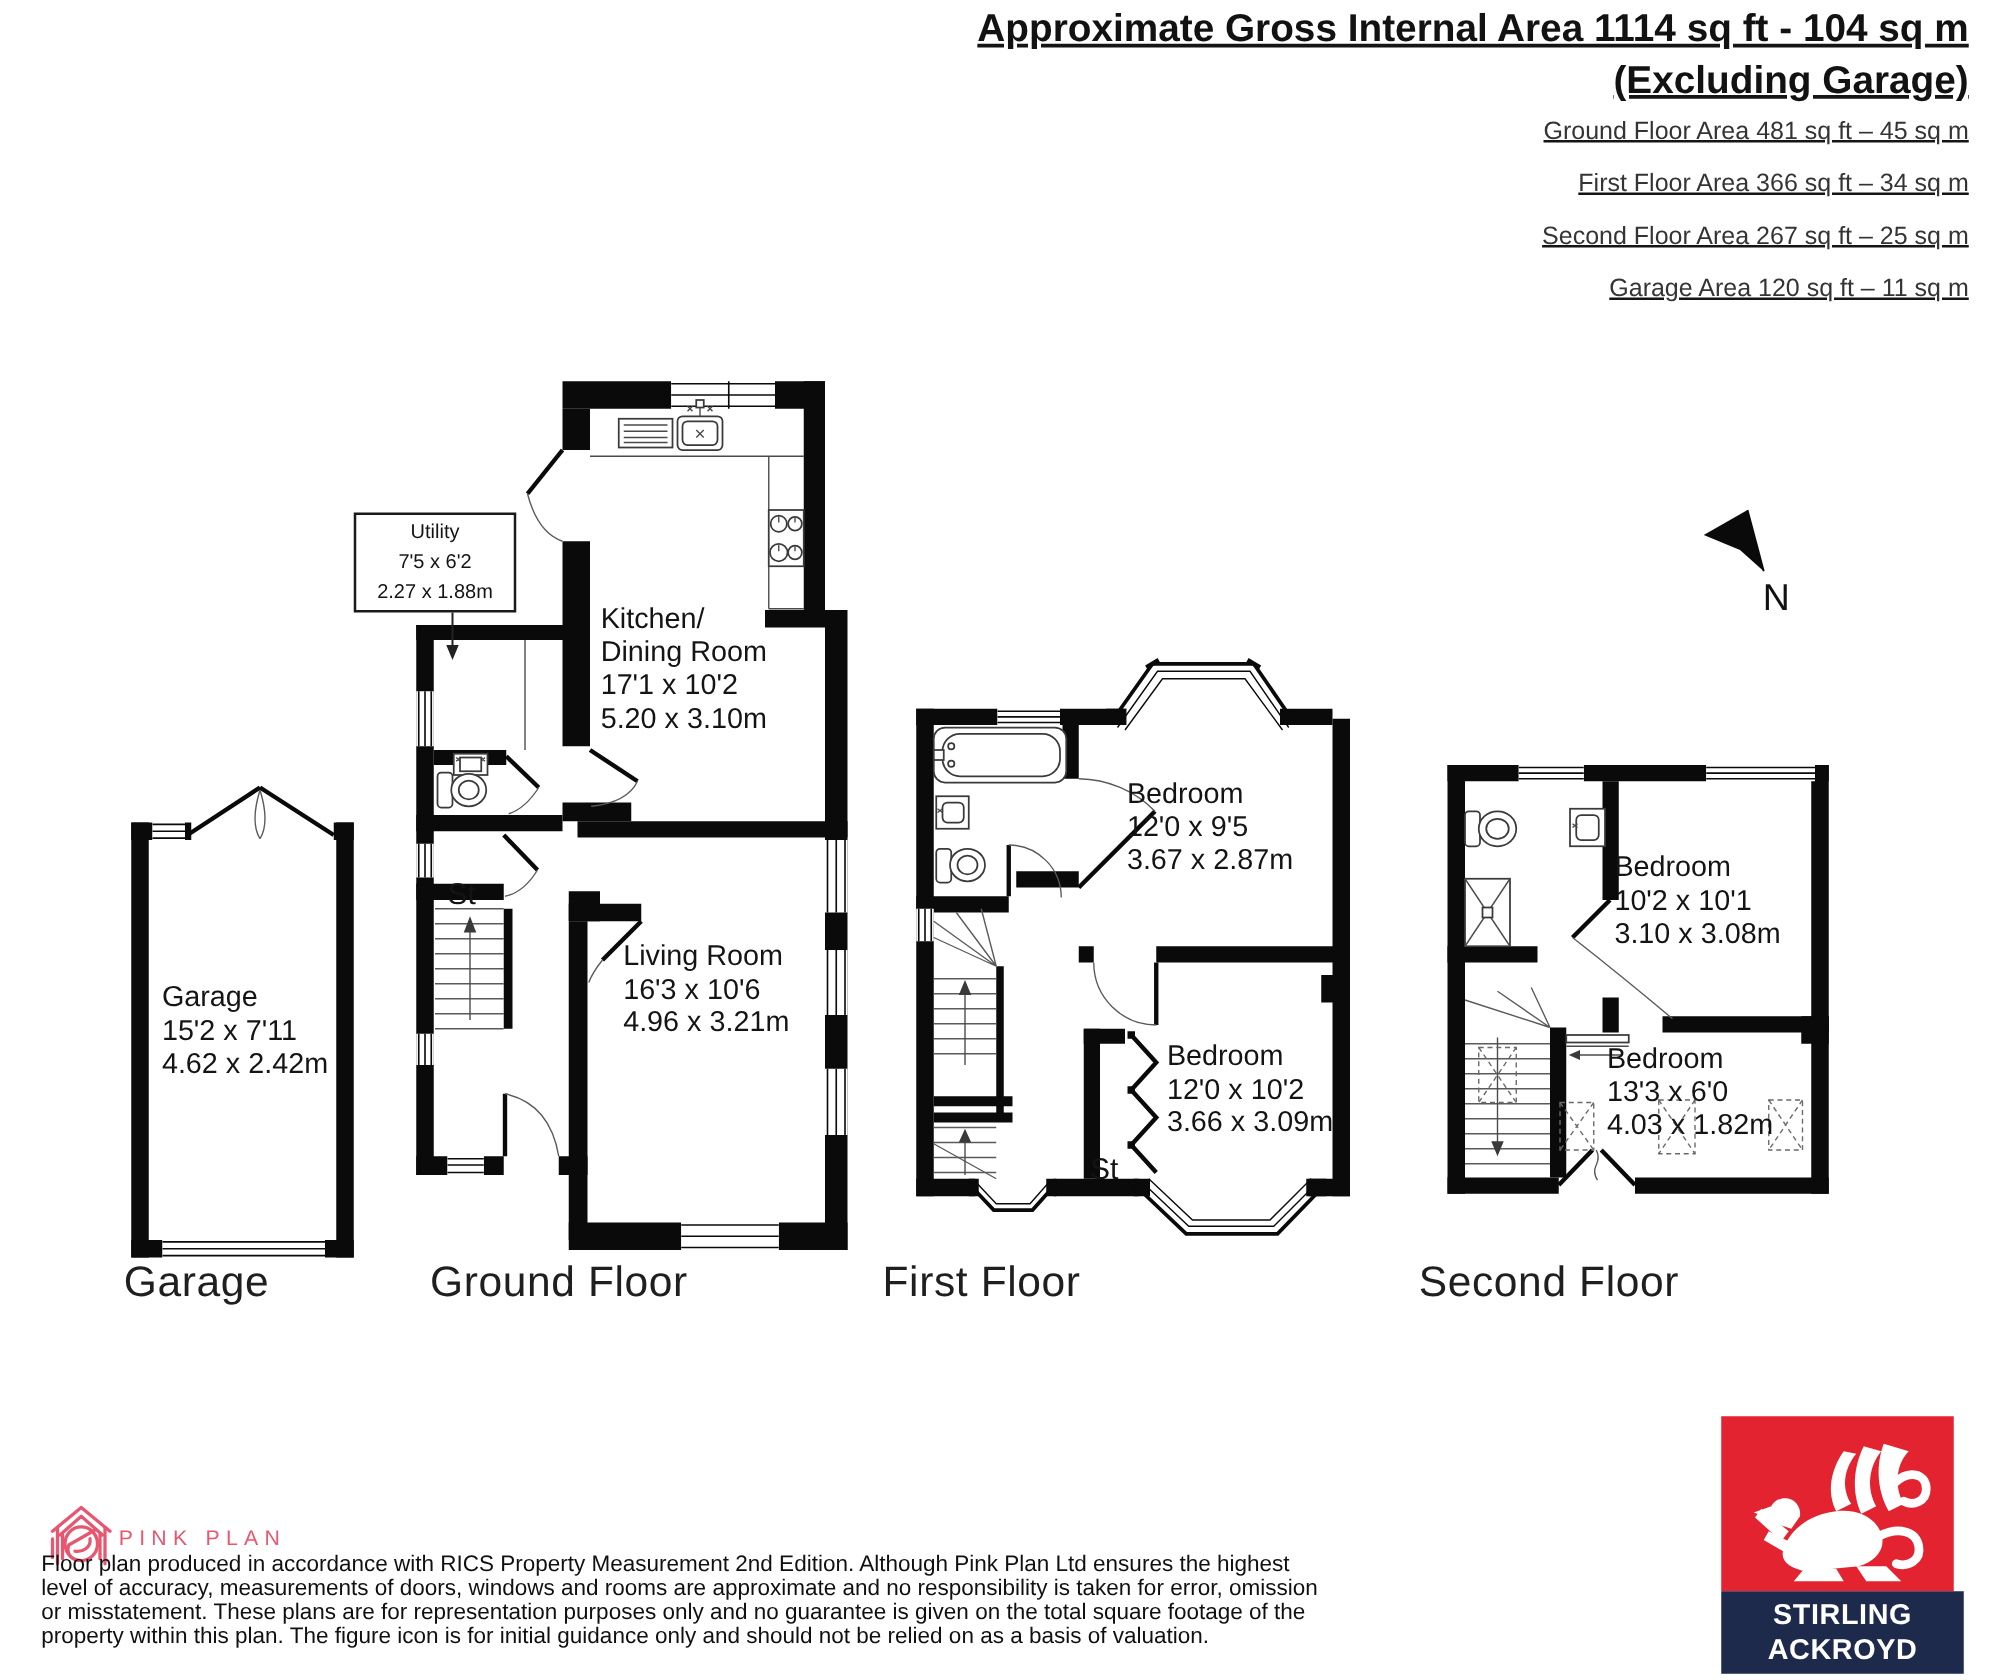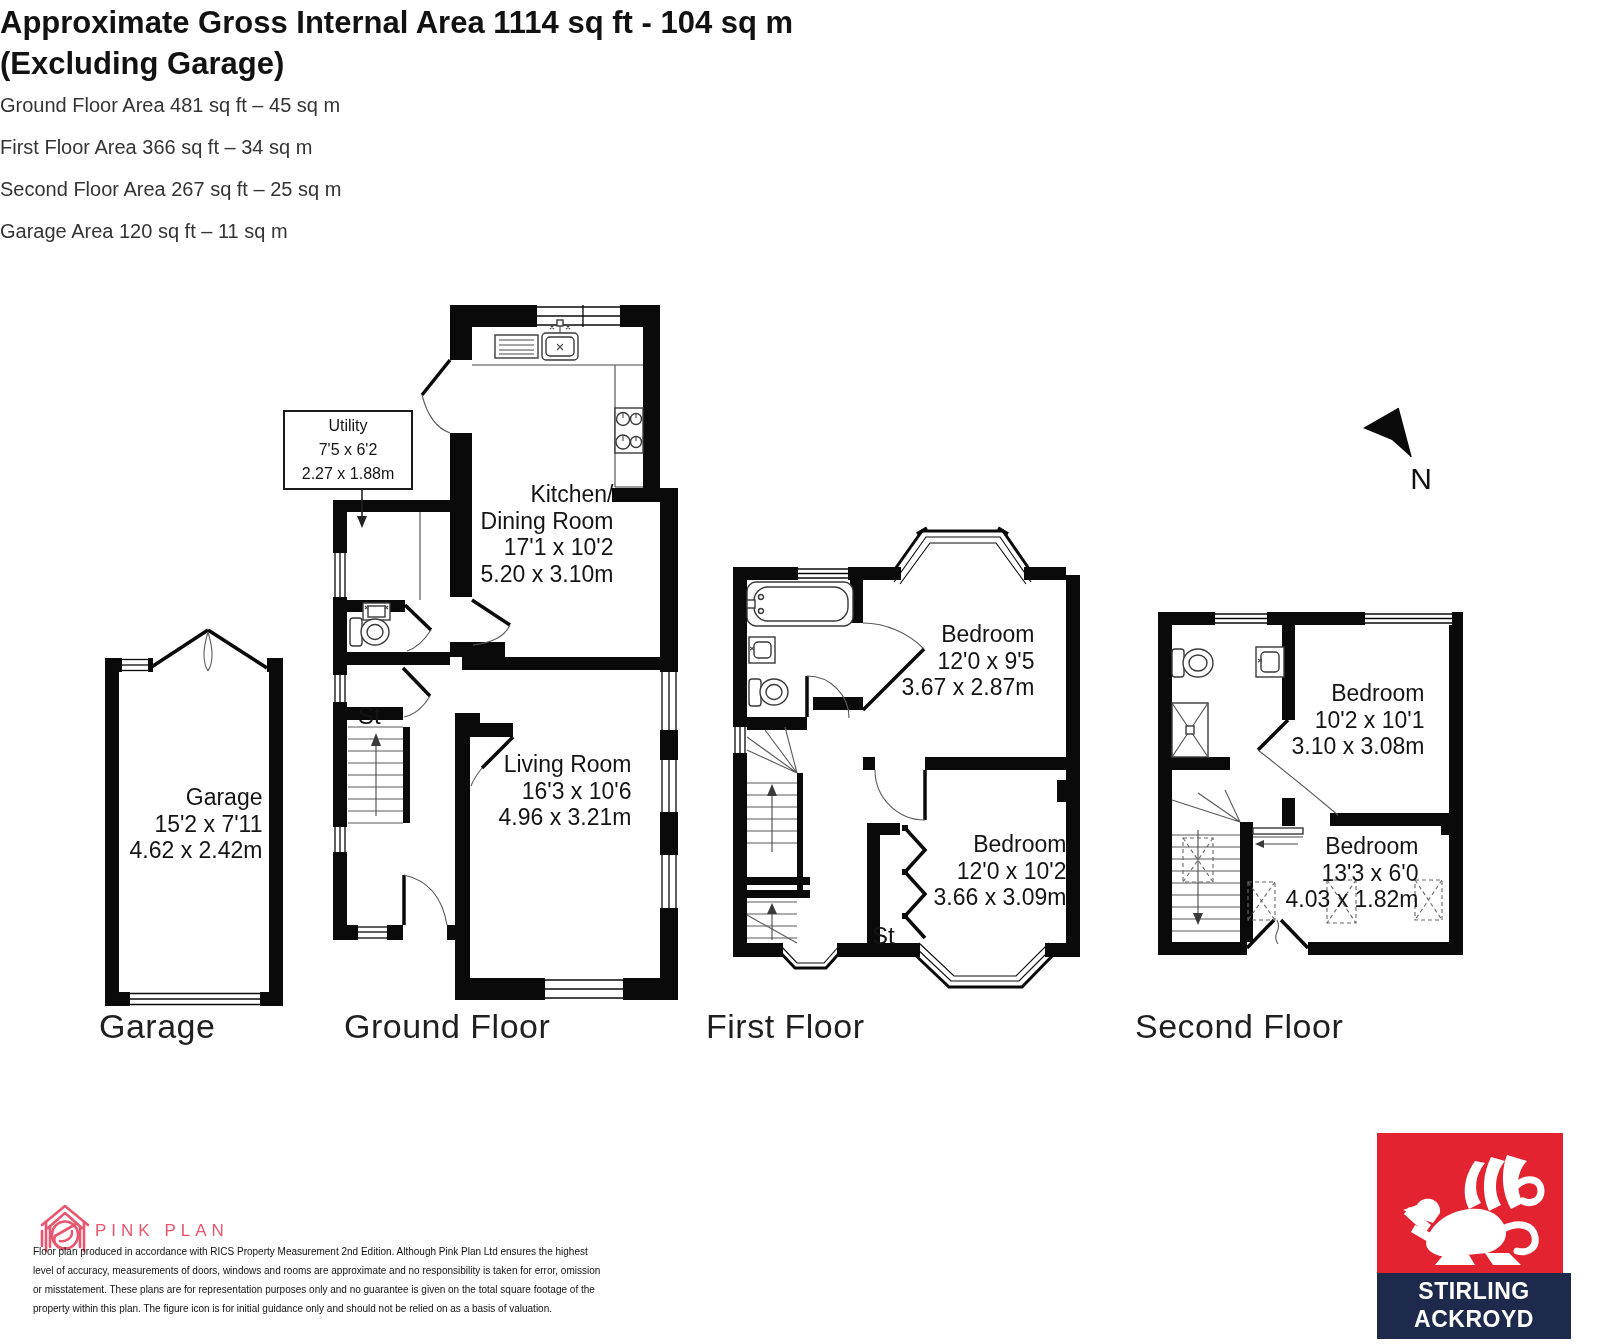--- a/index.html
+++ b/index.html
@@ -1,49 +1,49 @@
 <!DOCTYPE html>
 <html style="--pink: #e8566f; --agent-red: #e32330; --agent-navy: #1e2a4c;"><head>
 <meta charset="utf-8">
 <style>
   html,body{margin:0;padding:0;background:#fff;}
   body{width:1600px;height:1344px;position:relative;font-family:"Liberation Sans",sans-serif;color:#151515;}
   #stage{position:absolute;inset:0;overflow:hidden;background:#fff;}
 
   
-  .header{position:absolute;left:0;top:2px;width:1575px;text-align:left;}
+  .header{position:absolute;left:0;top:2px;width:1575px;text-align:right;text-decoration:underline;}
   .header .bold{font-size:31px;font-weight:700;line-height:41px;color:#121212;}
   .header .reg{font-size:20px;font-weight:400;line-height:42px;color:#343434;}
 
   
   svg{position:absolute;overflow:visible;}
   .w{fill:#0a0a0a;stroke:none;}
   .win{fill:#ffffff;stroke:none;}
   .wl{stroke:#0a0a0a;stroke-width:1.3;fill:none;}
   .thin{stroke:#4a4a4a;stroke-width:1.1;fill:none;}
   .fix{stroke:#3a3a3a;stroke-width:1.4;fill:#ffffff;}
   .leaf{stroke:#0a0a0a;stroke-width:3.5;fill:none;}
   .arc{stroke:#5a5a5a;stroke-width:1.1;fill:none;}
   .tread{stroke:#5a5a5a;stroke-width:1.1;fill:none;}
   .dash{stroke:#6a6a6a;stroke-width:1.1;fill:none;stroke-dasharray:4 3;}
   .bayO{stroke:#0a0a0a;stroke-width:3;fill:none;}
   .bayI{stroke:#0a0a0a;stroke-width:1.1;fill:none;}
 
   
-  .room-label{position:absolute;transform:translateX(-50%);text-align:right;font-size:23px;line-height:26.5px;color:#141414;white-space:nowrap;}
+  .room-label{position:absolute;transform:translateX(-50%);text-align:left;font-size:23px;line-height:26.5px;color:#141414;white-space:nowrap;}
   .st-label{position:absolute;font-size:24px;color:#141414;margin-top:30px;}
   .floor-title{position:absolute;font-size:34px;color:#1f1f1f;letter-spacing:0.5px;white-space:nowrap;}
   .callout{position:absolute;left:283px;top:410px;width:126px;border:2px solid #1a1a1a;background:#fff;
            text-align:center;font-size:16px;line-height:24px;padding:2px 0;color:#141414;}
   .north-label{position:absolute;left:1421px;top:462px;transform:translateX(-50%);font-size:30px;color:#111;}
 
   
   .pinkplan-text{position:absolute;left:95px;top:1221px;font-size:17px;letter-spacing:5px;color:var(--pink,#e8566f);font-weight:400;}
   .pp-stroke{stroke:var(--pink,#e8566f);fill:none;stroke-linecap:round;stroke-linejoin:round;}
-  .disclaimer{position:absolute;left:33px;top:1242px;font-size:10px;line-height:19px;color:#101010;white-space:nowrap;}
+  .disclaimer{position:absolute;left:33px;top:1242px;font-size:18px;line-height:19px;color:#101010;white-space:nowrap;}
   .agent-logo{position:absolute;left:1377px;top:1133px;width:186px;height:206px;}
   .sa-red{position:absolute;left:0;top:0;width:186px;height:140px;background:var(--agent-red,#e32330);}
   .sa-navy{position:absolute;left:0;top:140px;width:194px;height:66px;background:var(--agent-navy,#1e2a4c);
            color:#fff;font-weight:700;font-size:23px;line-height:28px;text-align:center;padding-top:4px;box-sizing:border-box;letter-spacing:0.5px;}
 </style>
 </head>
 <body>
 
 <div id="stage">
 

